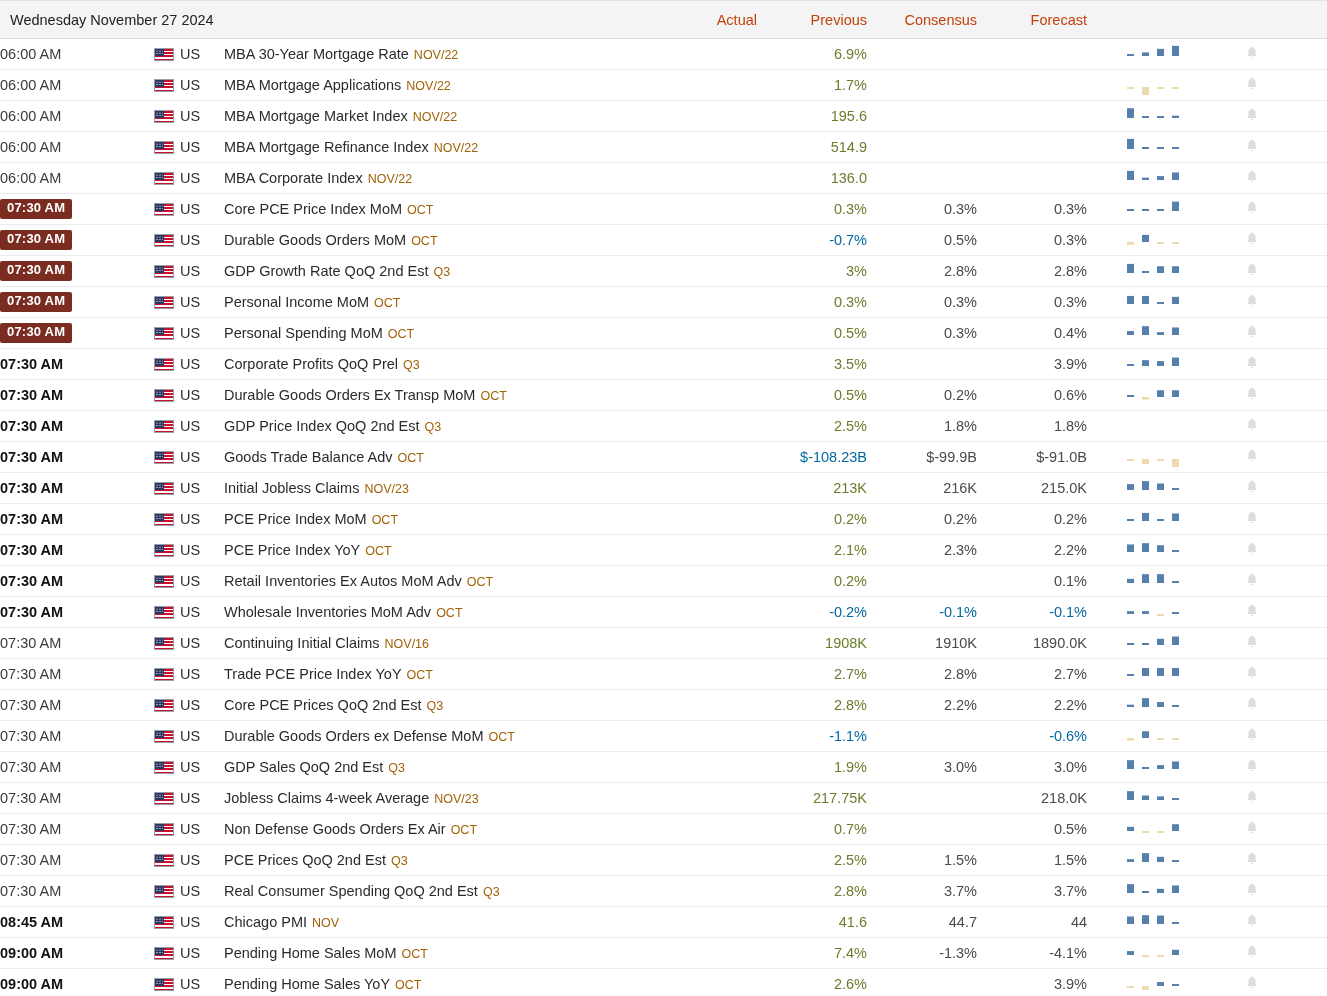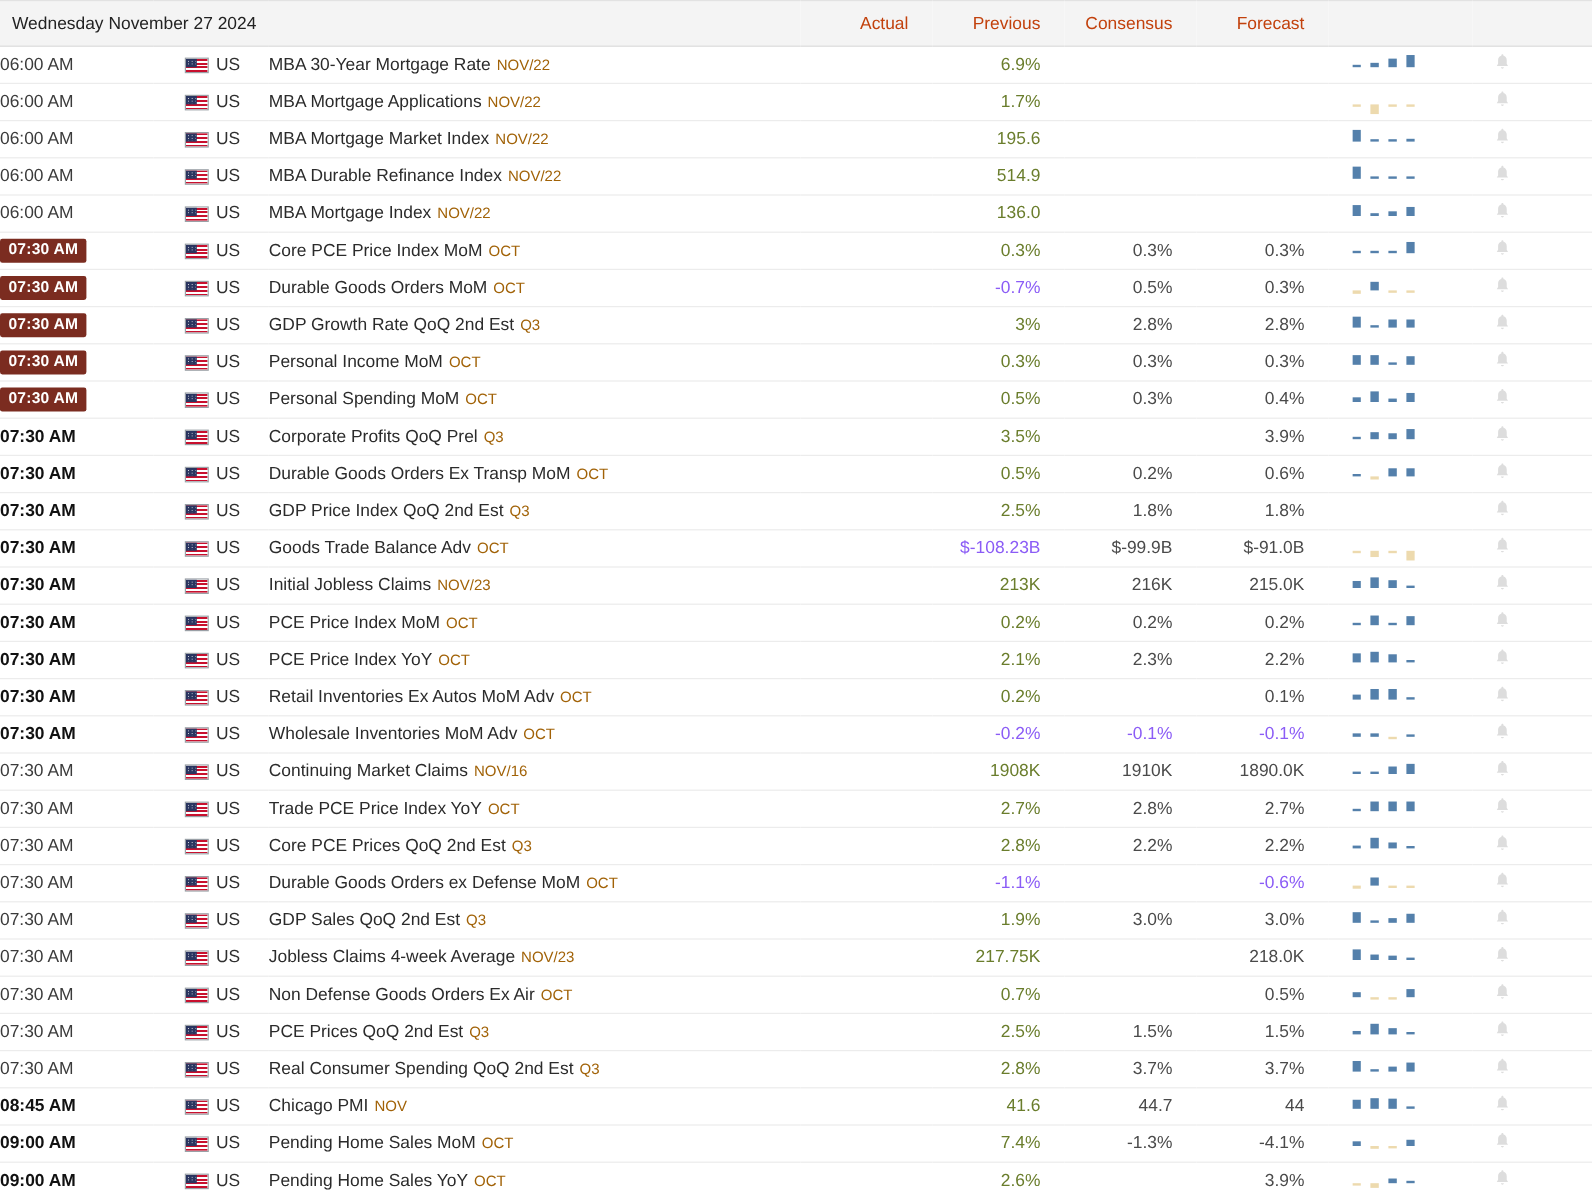--- a/index.html
+++ b/index.html
@@ -108,21 +108,21 @@
   .ctry { font-size: 14.5px; color:#2f2f2f; }
 
   td.event { padding-left: 0; }
   .ev-wrap { padding-left: 0; white-space: nowrap; overflow: hidden; text-overflow: ellipsis; }
   .ev-name { color: #2b2b2b; font-size: 14.5px; }
   .ev-ref { color: #a16207; font-size: 12.5px; margin-left: 5px; }
 
   td.num { text-align: right; padding-right: 20px; white-space: nowrap; font-size: 14.5px; }
   td.actual { color: #2b2b2b; }
   .v-pos { color: #6a7d2c; }
-  .v-neg { color: #8b5cf6; }
+  .v-neg { color: #0369a1; }
   .v-neu { color: #4a4a4a; }
 
   td.spark { padding: 0; }
   .spark-box { width: 52px; height: 22px; margin-left: 20px; position: relative; }
   .spark-box svg { display:block; }
 
   td.bell { text-align: left; padding-left: 18px; }
   .bell-ico { display:inline-block; width:14px; height:16px; opacity:.95; }
 </style>
 </head>
@@ -250,21 +250,21 @@
           <td class="time"><span class="tplain">06:00 AM</span></td>
           <td class="flag">
             <span class="flag-wrap">
               <span class="flag-ico">
                 <span class="stripes"></span>
                 <span class="canton"></span>
               </span>
               <span class="ctry">US</span>
             </span>
           </td>
-          <td class="event"><span class="ev-wrap"><span class="ev-name">MBA Durable Refinance Index</span><span class="ev-ref">NOV/22</span></span></td>
+          <td class="event"><span class="ev-wrap"><span class="ev-name">MBA Mortgage Refinance Index</span><span class="ev-ref">NOV/22</span></span></td>
           <td class="num actual"></td>
           <td class="num v-pos">514.9</td>
           <td class="num v-neu"></td>
           <td class="num v-neu"></td>
           <td class="spark">
             <div class="spark-box">
               <svg width="52" height="22" viewBox="0 0 52 22">
                 <rect x="0.00" y="2.86" width="7" height="10.14" fill="#5480ab"></rect>
                 <rect x="15.00" y="11.00" width="7" height="2.00" fill="#5480ab"></rect>
                 <rect x="30.00" y="11.00" width="7" height="2.00" fill="#5480ab"></rect>
@@ -281,21 +281,21 @@
           <td class="time"><span class="tplain">06:00 AM</span></td>
           <td class="flag">
             <span class="flag-wrap">
               <span class="flag-ico">
                 <span class="stripes"></span>
                 <span class="canton"></span>
               </span>
               <span class="ctry">US</span>
             </span>
           </td>
-          <td class="event"><span class="ev-wrap"><span class="ev-name">MBA Mortgage Index</span><span class="ev-ref">NOV/22</span></span></td>
+          <td class="event"><span class="ev-wrap"><span class="ev-name">MBA Corporate Index</span><span class="ev-ref">NOV/22</span></span></td>
           <td class="num actual"></td>
           <td class="num v-pos">136.0</td>
           <td class="num v-neu"></td>
           <td class="num v-neu"></td>
           <td class="spark">
             <div class="spark-box">
               <svg width="52" height="22" viewBox="0 0 52 22">
                 <rect x="0.00" y="3.90" width="7" height="9.10" fill="#5480ab"></rect>
                 <rect x="15.00" y="10.66" width="7" height="2.34" fill="#5480ab"></rect>
                 <rect x="30.00" y="9.10" width="7" height="3.90" fill="#5480ab"></rect>
@@ -739,21 +739,21 @@
           <td class="time"><span class="tplain">07:30 AM</span></td>
           <td class="flag">
             <span class="flag-wrap">
               <span class="flag-ico">
                 <span class="stripes"></span>
                 <span class="canton"></span>
               </span>
               <span class="ctry">US</span>
             </span>
           </td>
-          <td class="event"><span class="ev-wrap"><span class="ev-name">Continuing Market Claims</span><span class="ev-ref">NOV/16</span></span></td>
+          <td class="event"><span class="ev-wrap"><span class="ev-name">Continuing Initial Claims</span><span class="ev-ref">NOV/16</span></span></td>
           <td class="num actual"></td>
           <td class="num v-pos">1908K</td>
           <td class="num v-neu">1910K</td>
           <td class="num v-neu">1890.0K</td>
           <td class="spark">
             <div class="spark-box">
               <svg width="52" height="22" viewBox="0 0 52 22">
                 <rect x="0.00" y="11.00" width="7" height="2.00" fill="#5480ab"></rect>
                 <rect x="15.00" y="11.00" width="7" height="2.00" fill="#5480ab"></rect>
                 <rect x="30.00" y="6.76" width="7" height="6.24" fill="#5480ab"></rect>

